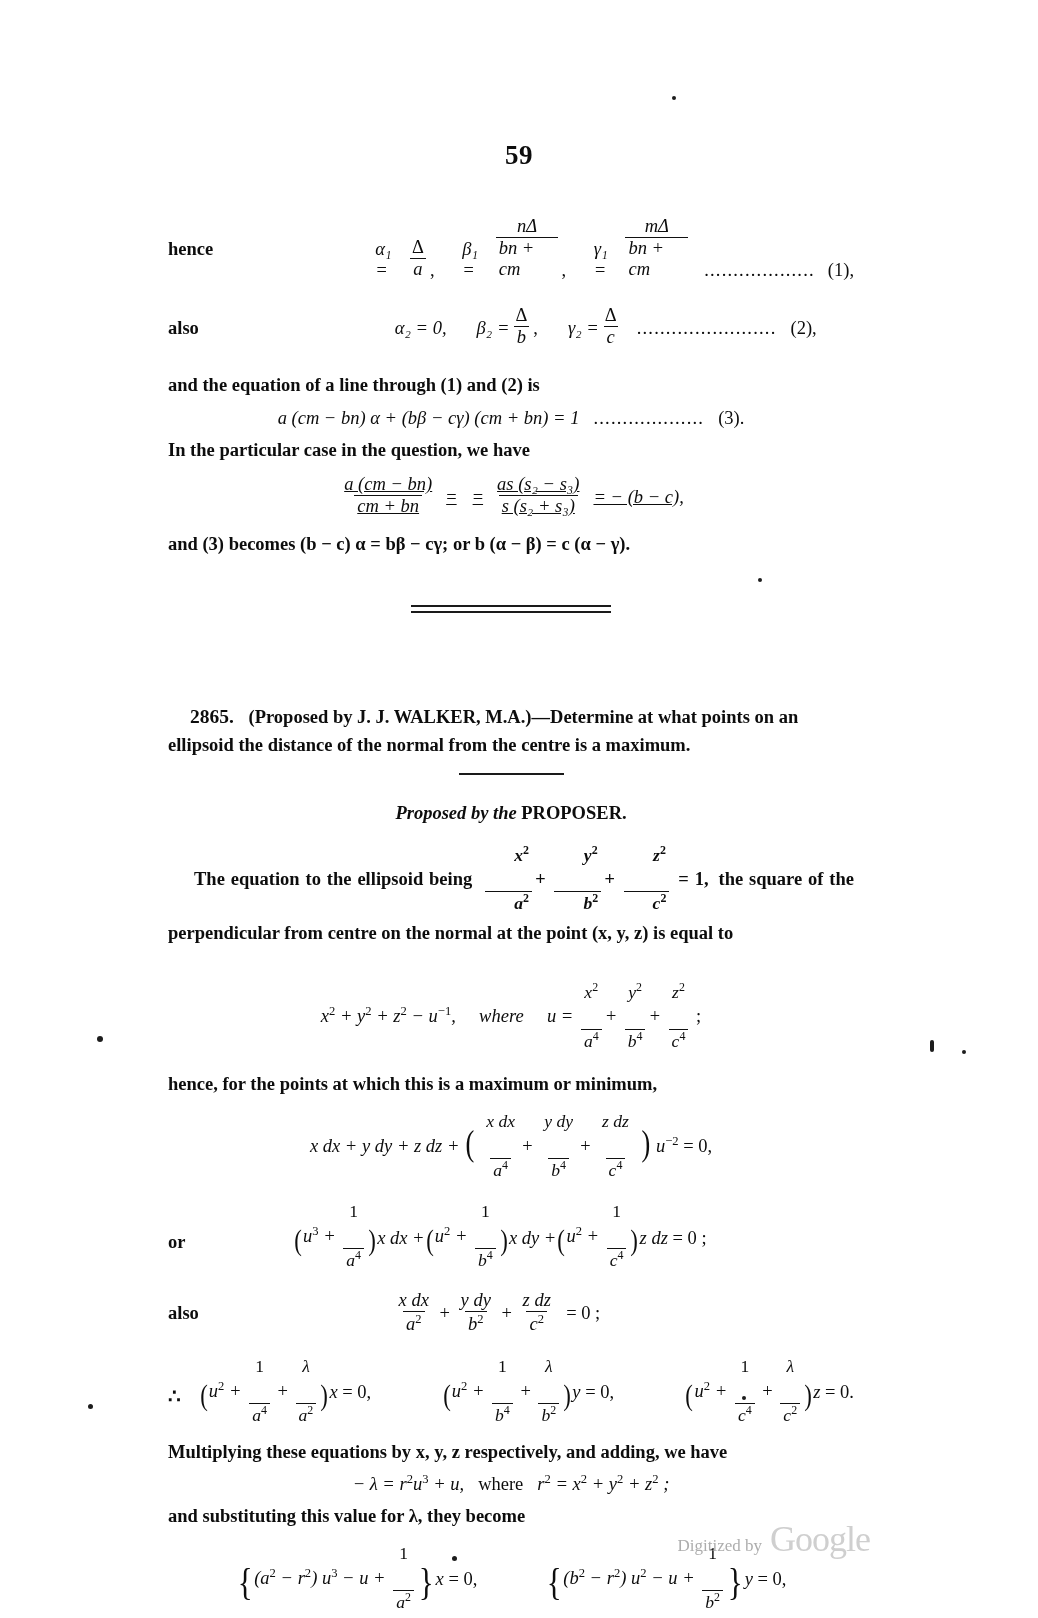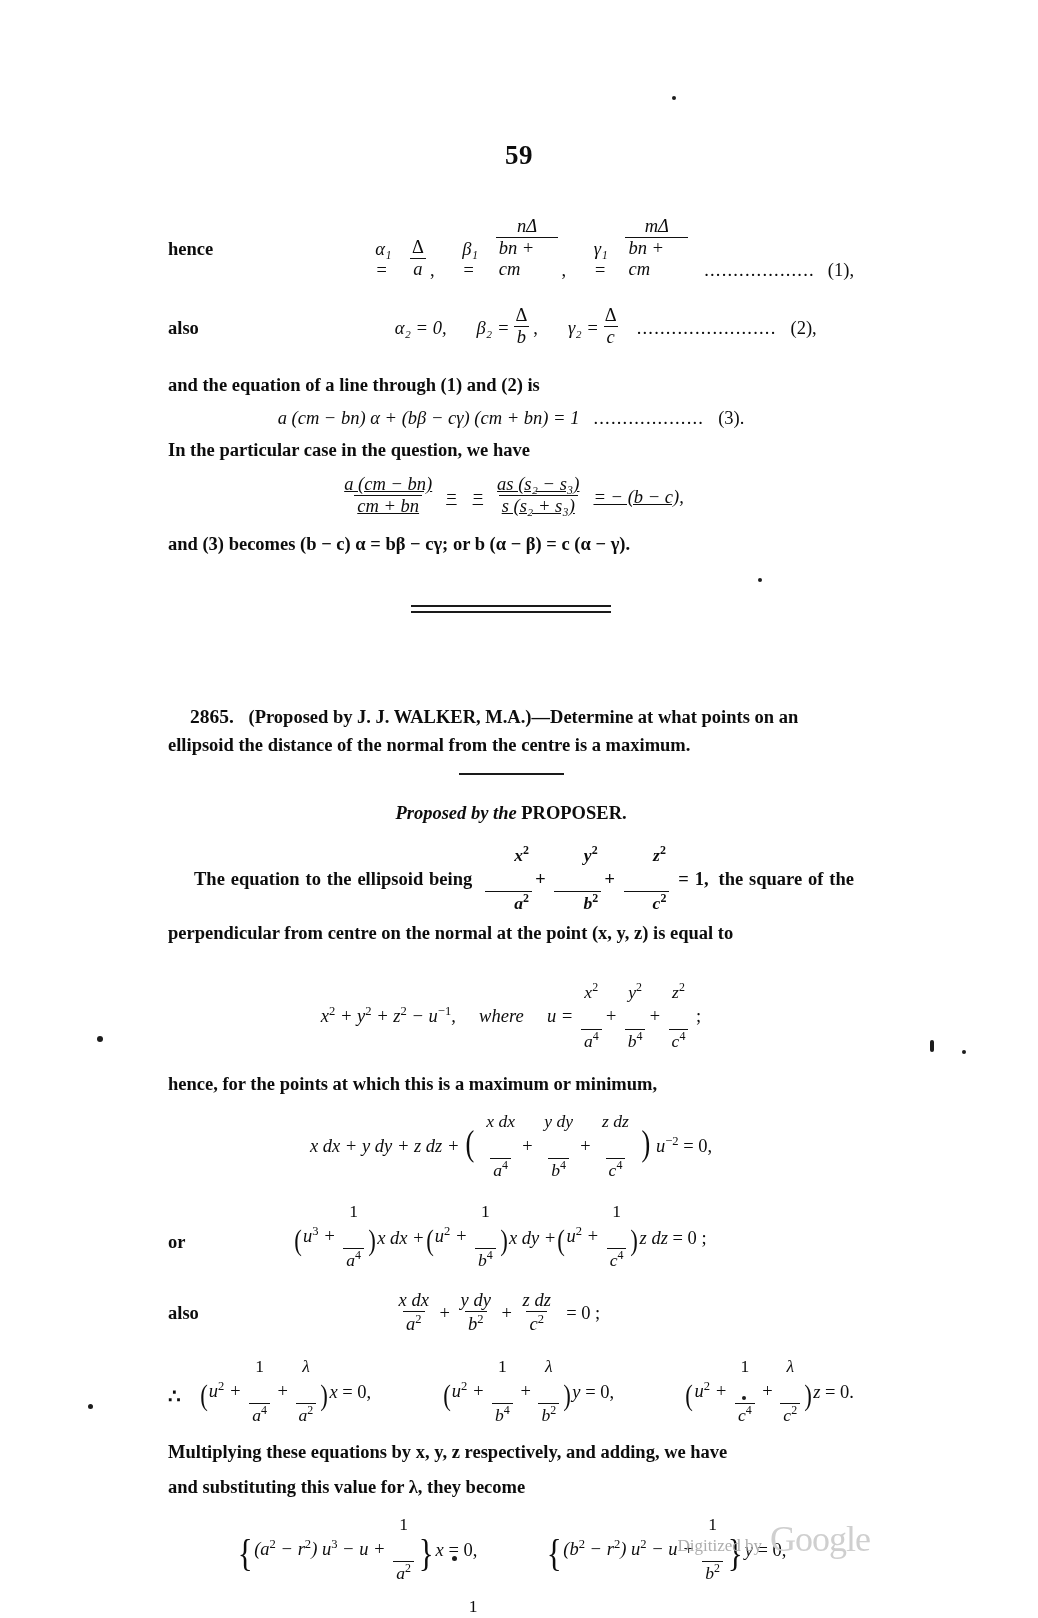--- a/index.html
+++ b/index.html
@@ -471,20 +471,23 @@
               </span>
           </span>
           <span class="paren-big">)</span>
           <span class="math">z <span class="upr">= 0.</span></span>
         </span>
       </div>
     </div>
 
     <div class="textpara" style="margin-top:12px;">Multiplying these equations by x, y, z respectively, and adding, we have</div>
 
+    <div class="centered-eq" style="margin-top:6px;">
+      <span class="math">− λ = r<sup>2</sup>u<sup>3</sup> + u,<span class="gap-s"></span><span class="upr">where</span><span class="gap-s"></span>r<sup>2</sup> = x<sup>2</sup> + y<sup>2</sup> + z<sup>2</sup> ;</span>
+    </div>
 
     <div class="textpara" style="margin-top:8px;">and substituting this value for λ, they become</div>
 
     <div class="centered-eq" style="margin-top:16px;">
       <span style="display:inline-flex;align-items:center;">
         <span class="brace-big">{</span>
         <span class="math">(a<sup>2</sup> − r<sup>2</sup>) u<sup>3</sup> − u +
           <span class="frac small">
               <span class="num upr">1</span>
               <span class="den">a<sup>2</sup></span>

